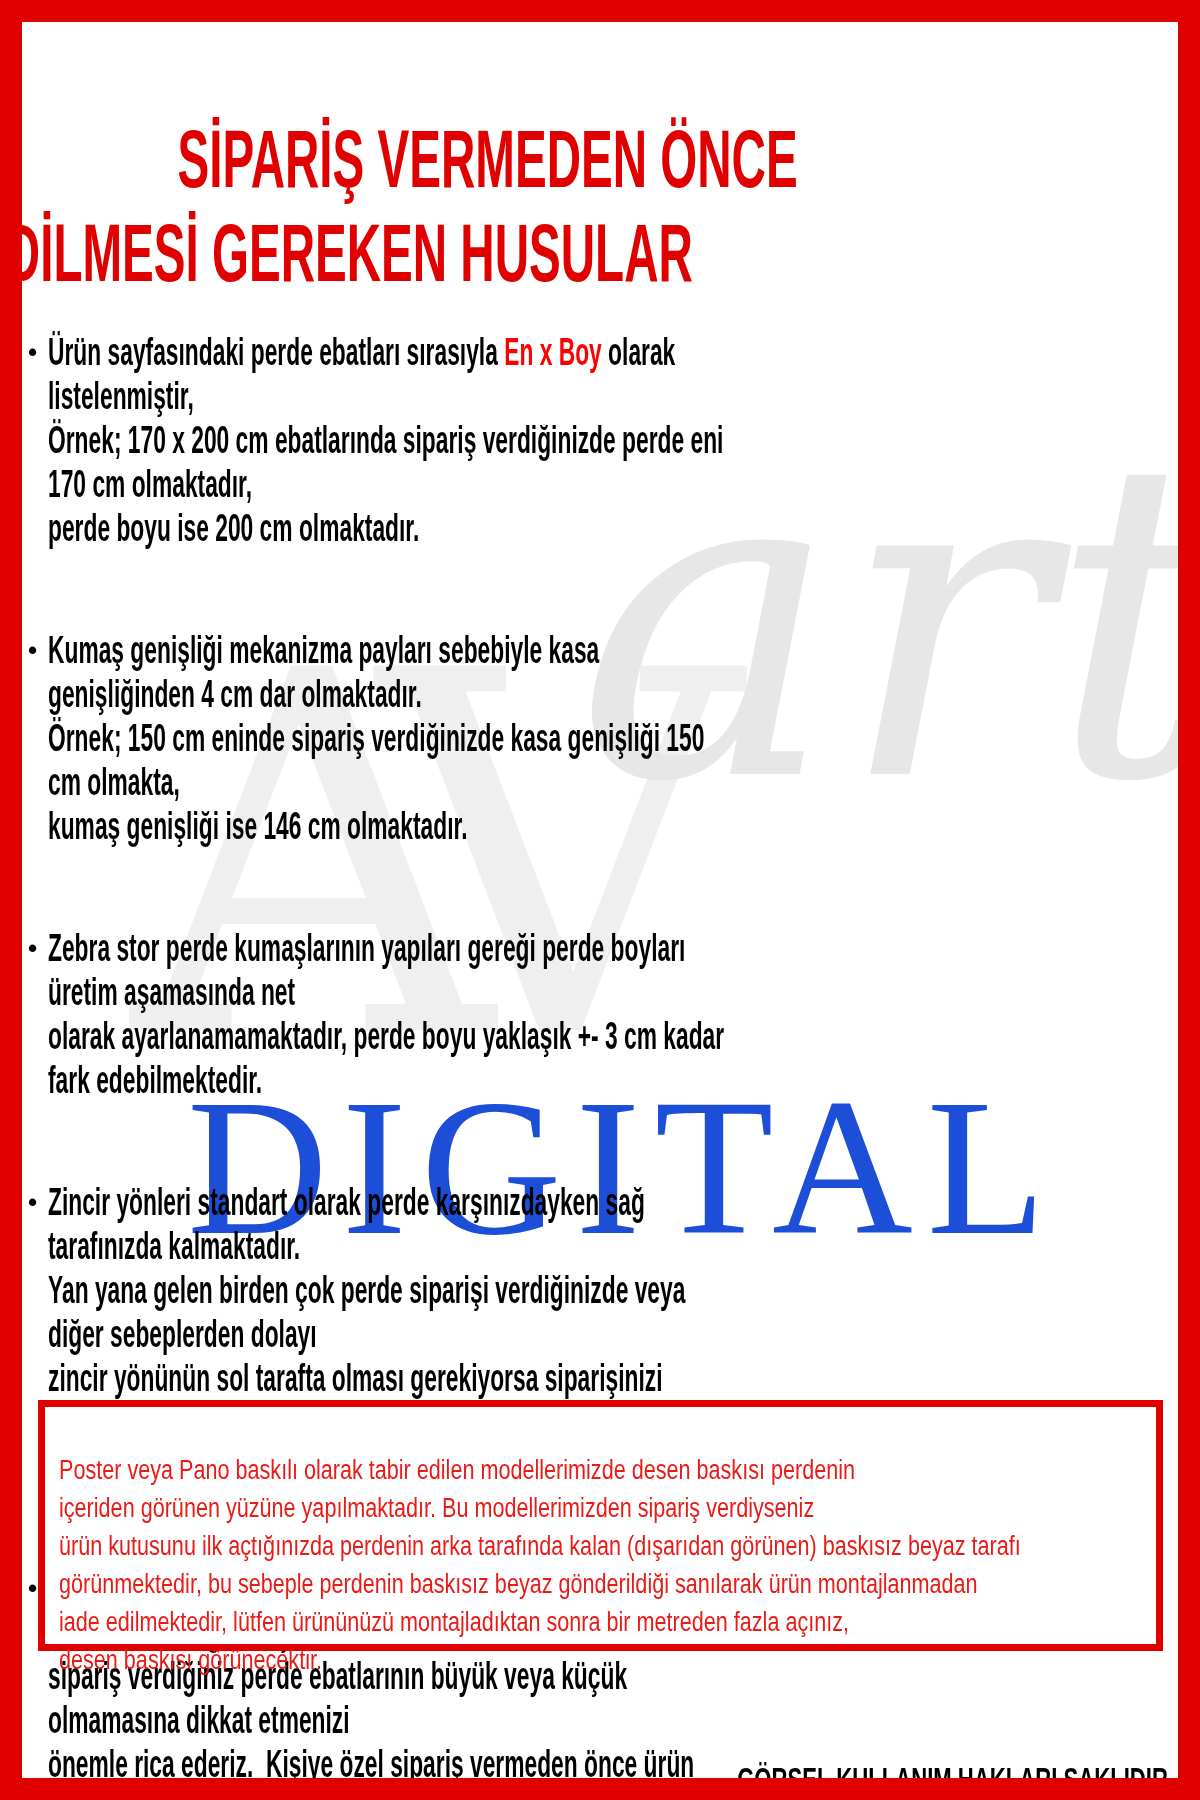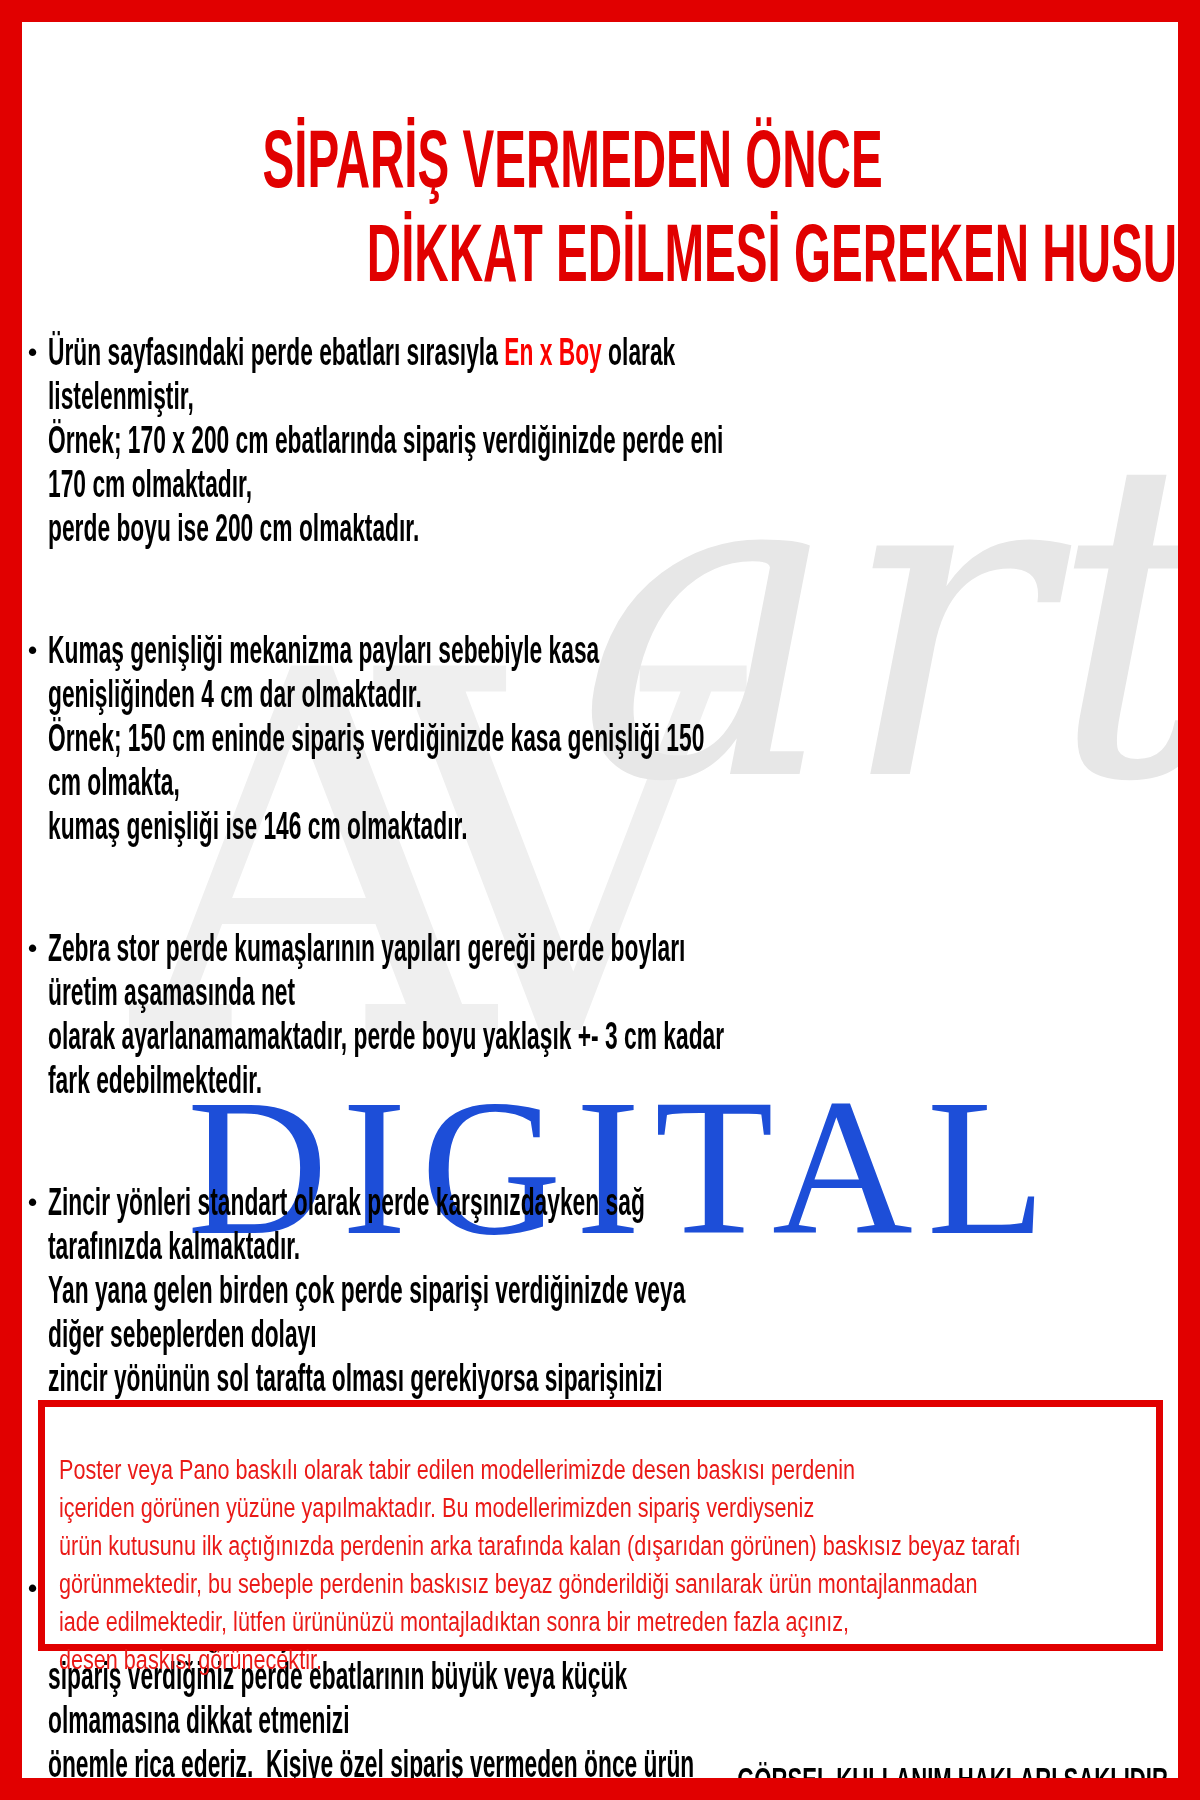--- a/index.html
+++ b/index.html
@@ -40,22 +40,22 @@
     left:165px; top:1048px;
     font-family:Liberation Serif, serif;
     font-size:195px;
     letter-spacing:14px;
     color:#1d4ed8;
   }
 
   
   .title {
     position:absolute; left:0; top:90px; width:1000px;
-    display:flex; flex-direction:column; align-items:flex-start;
-    z-index:2; color:var(--red);padding-left:16px;
+    display:flex; flex-direction:column; align-items:flex-end;
+    z-index:2; color:var(--red);
   }
   .title-line {
     white-space:nowrap;
     font-weight:bold;
     font-size:82px;
     line-height:94px;
     transform:scaleX(0.58);
     transform-origin:center top;
   }
 

